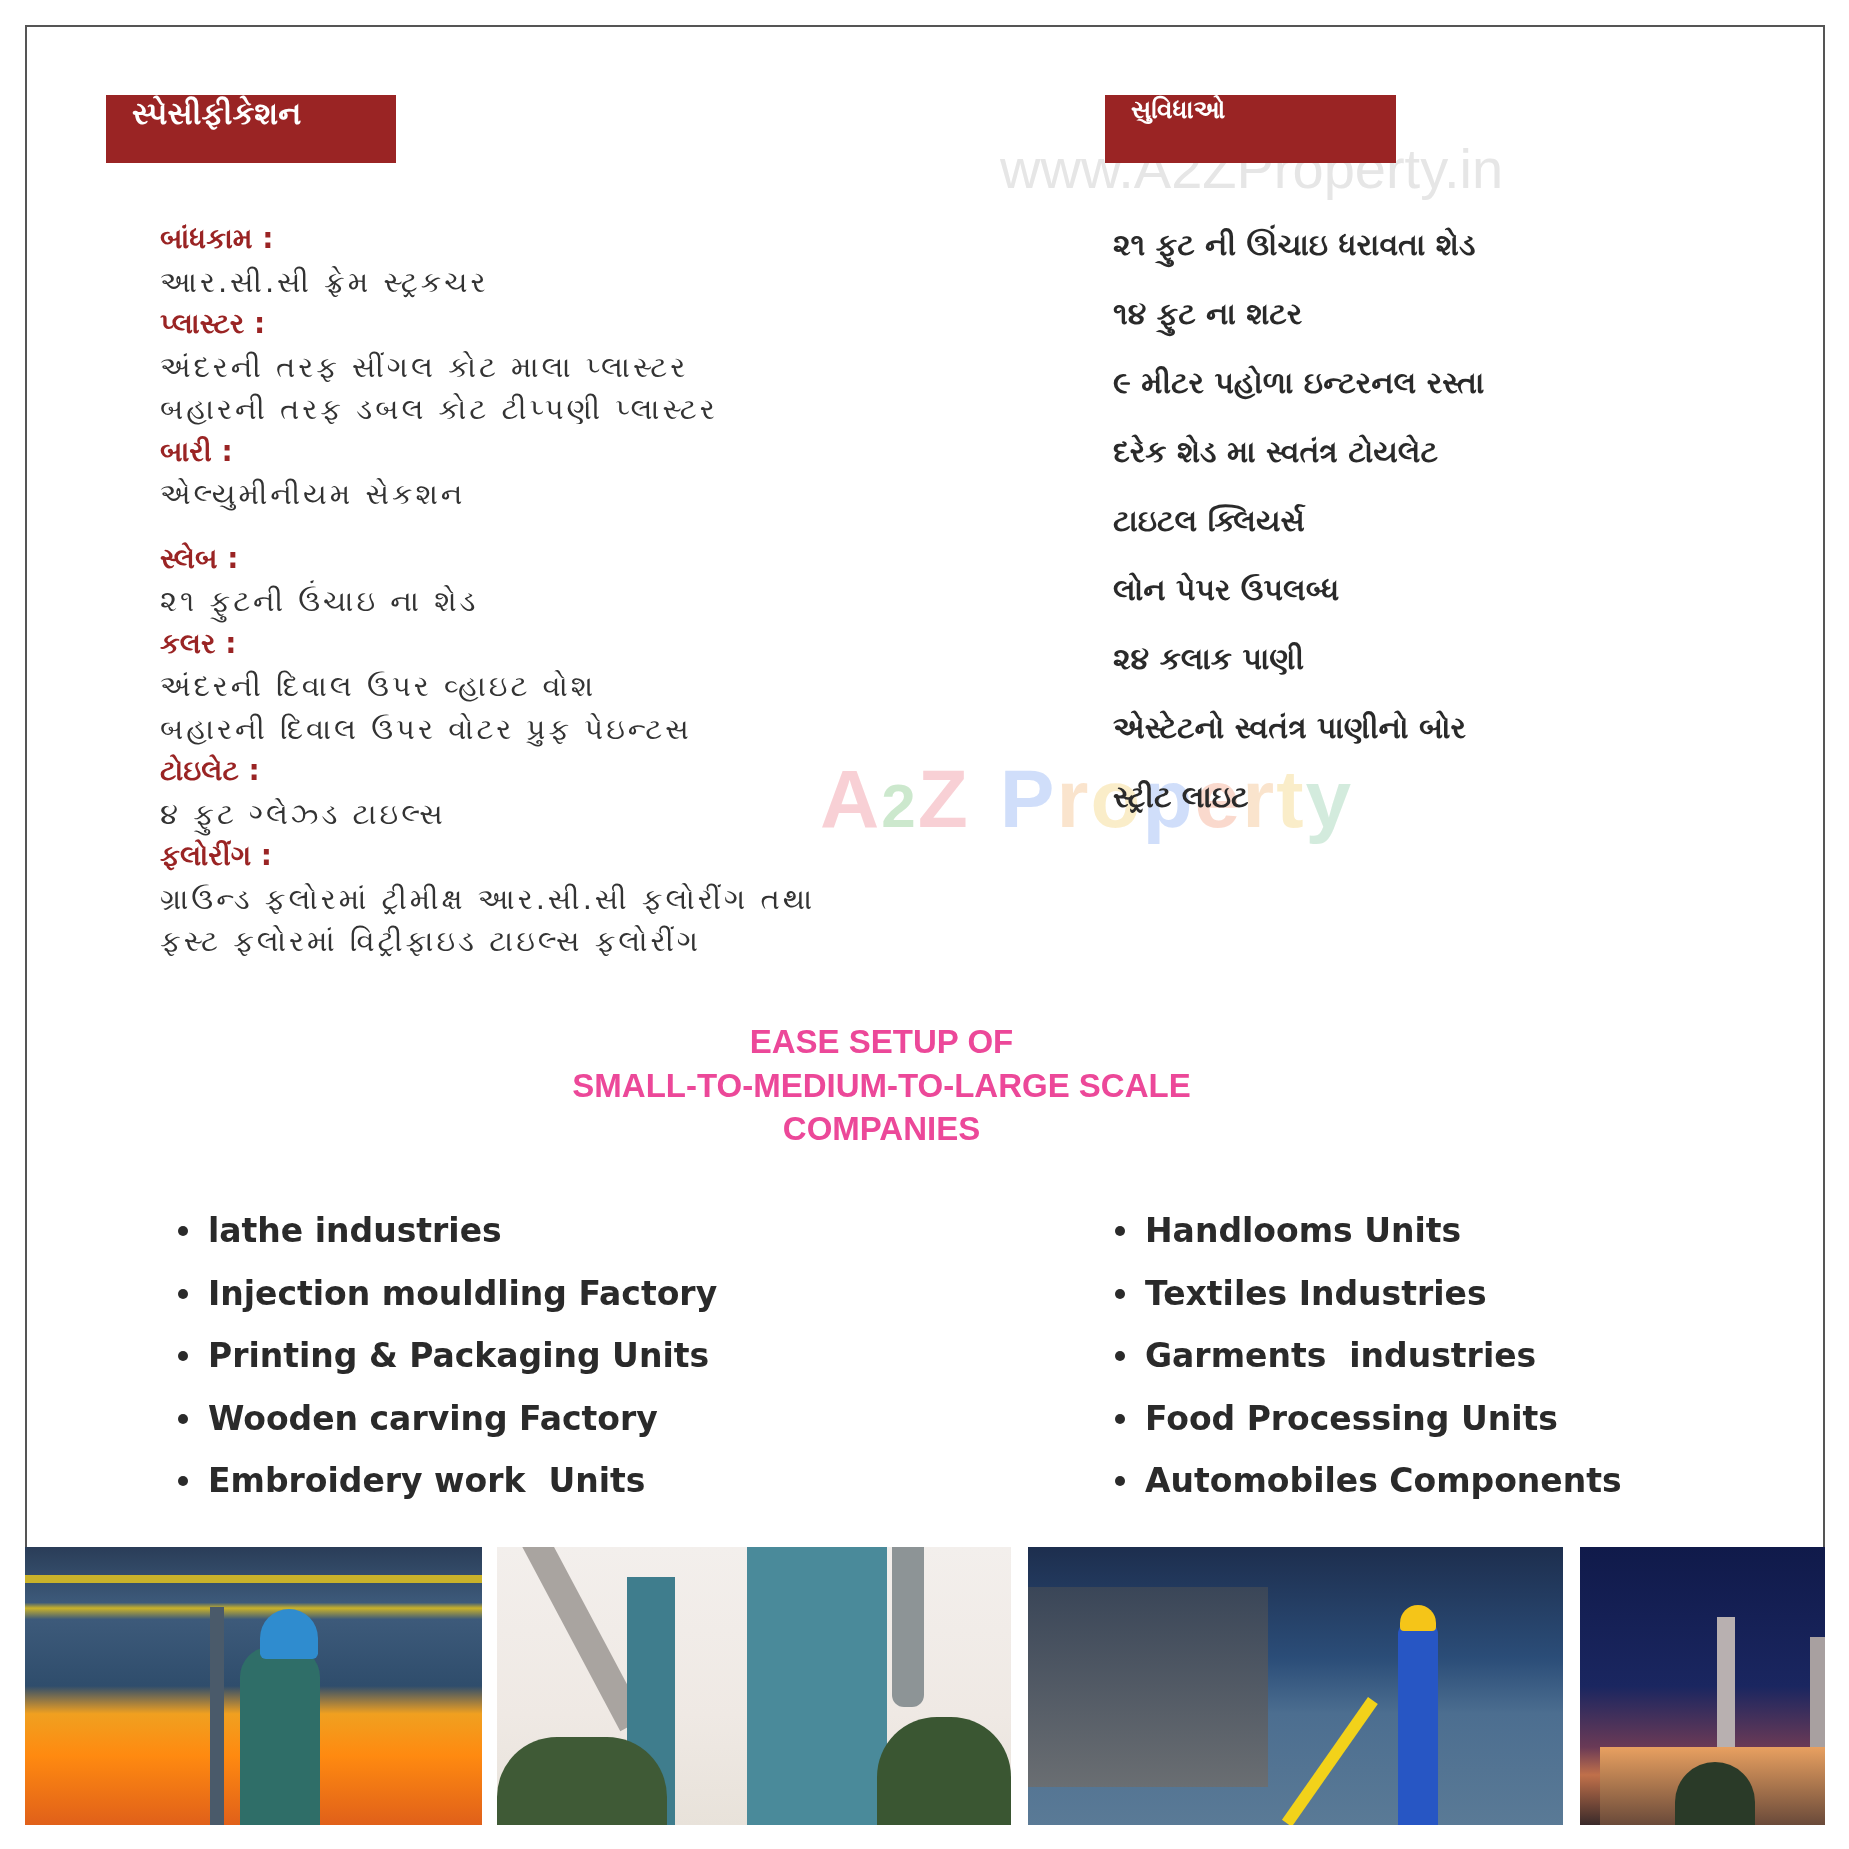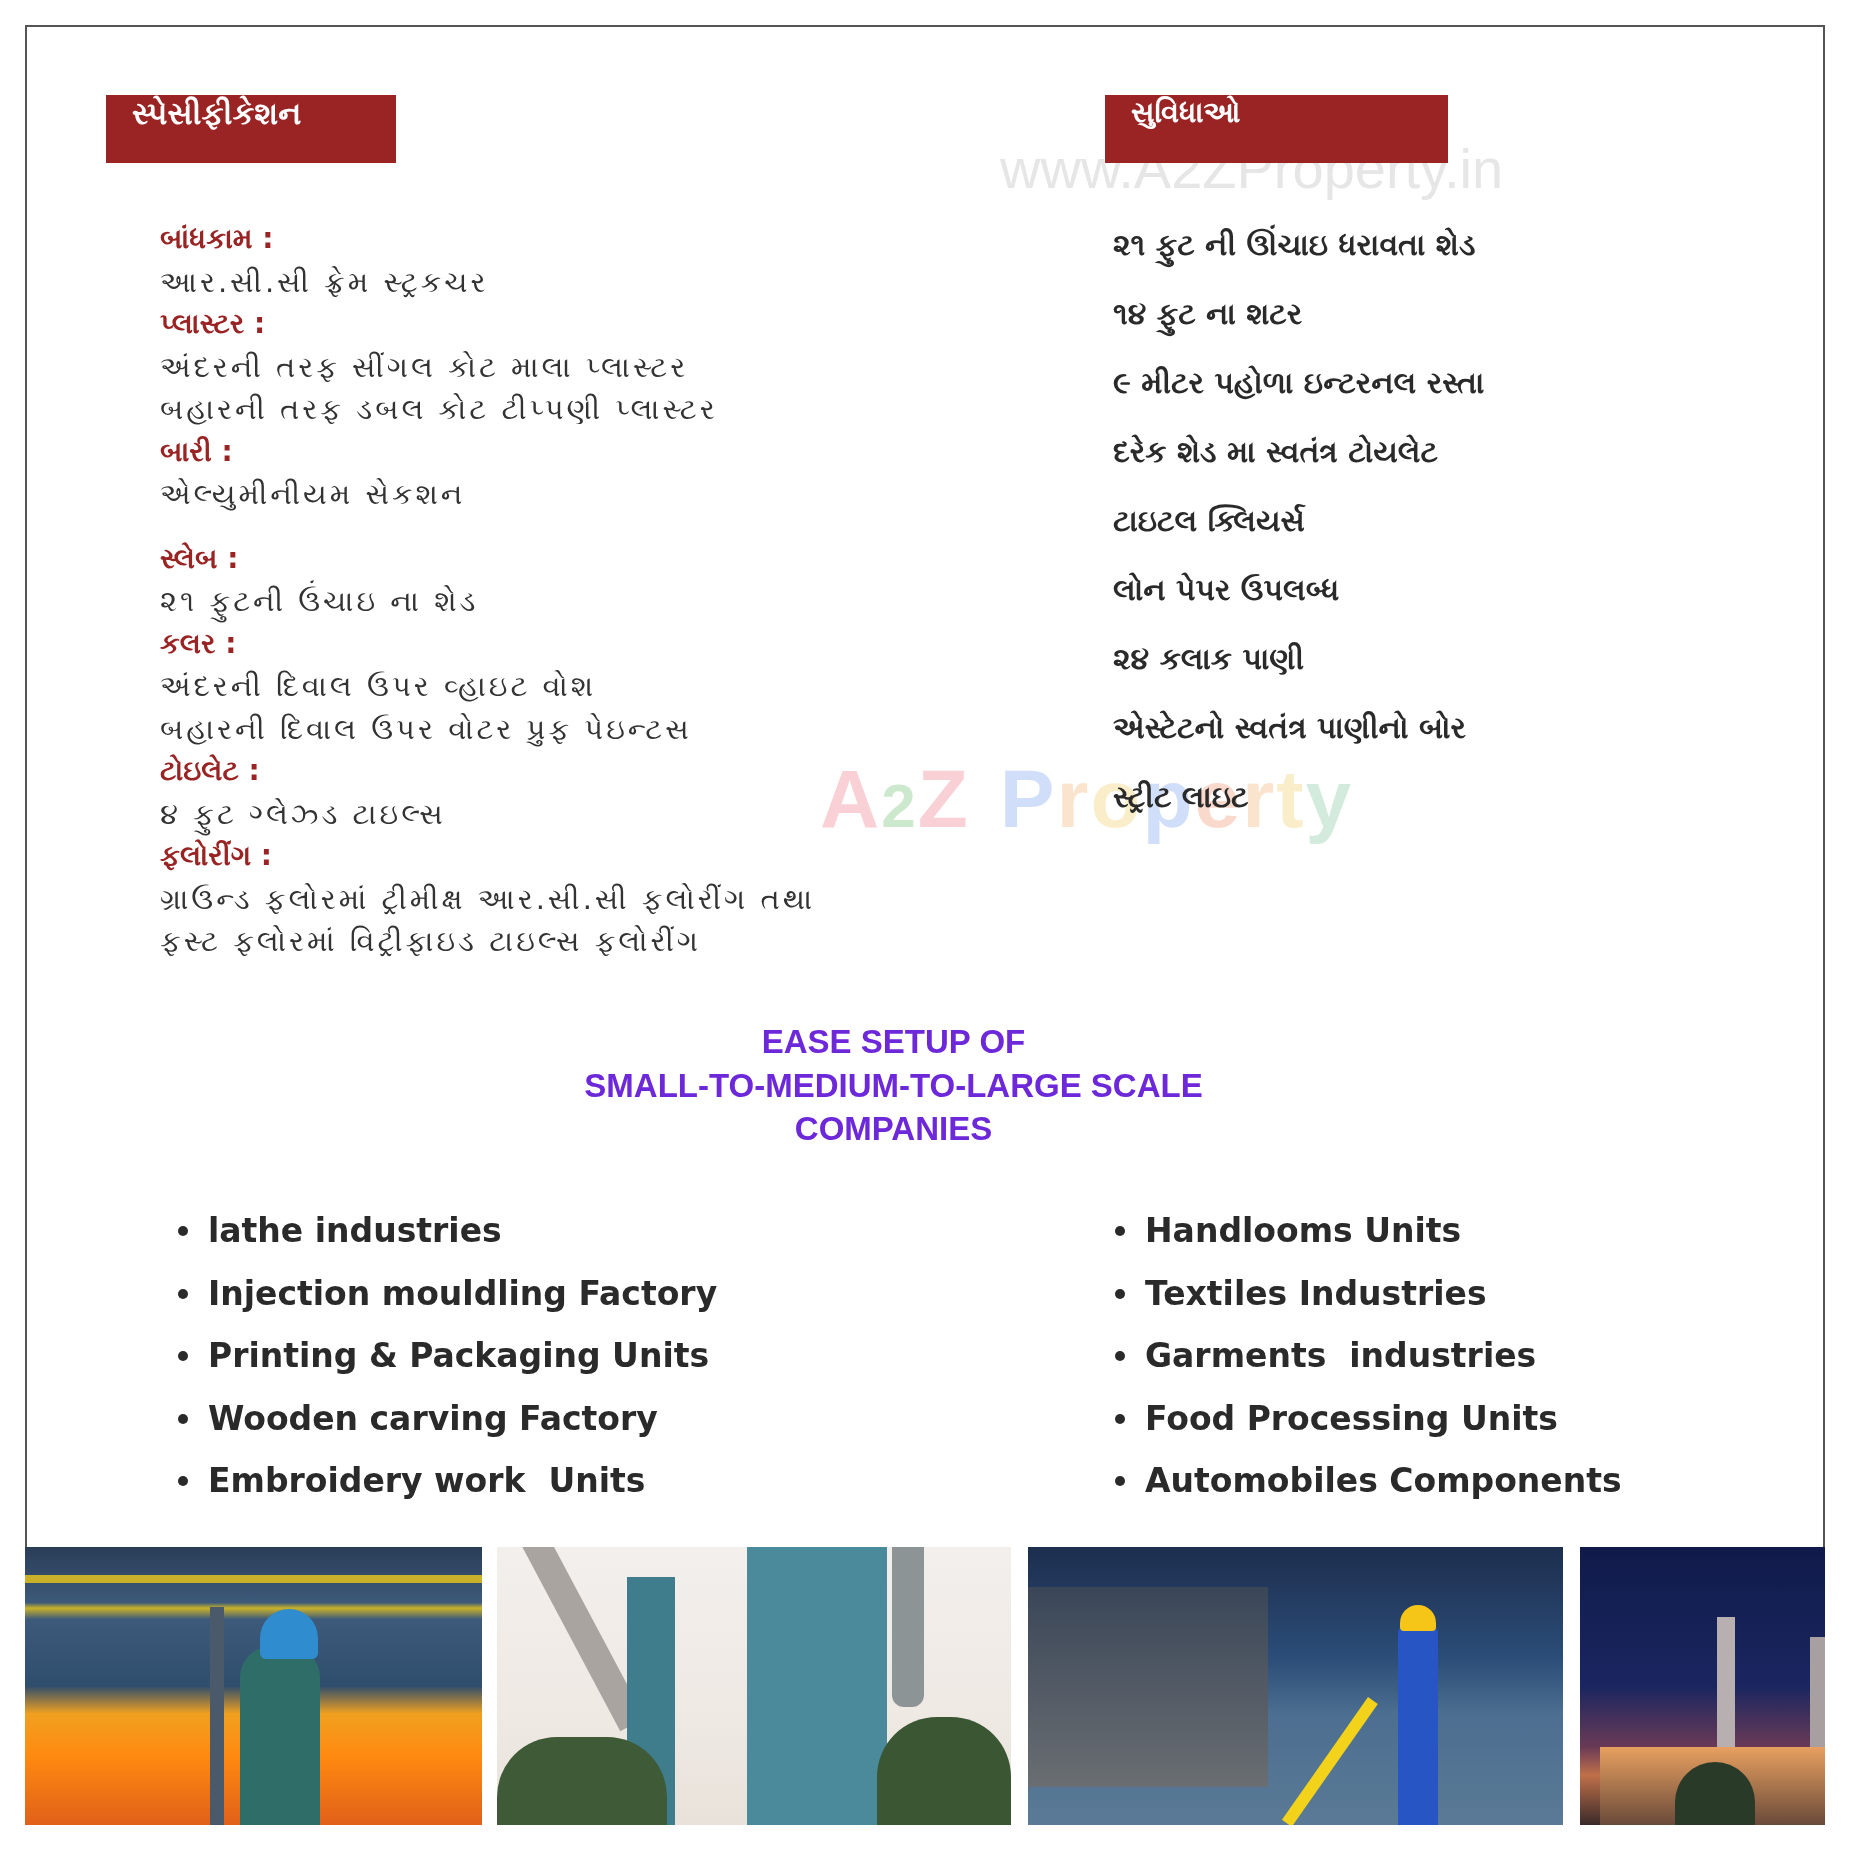--- a/index.html
+++ b/index.html
@@ -1,31 +1,31 @@
 <!DOCTYPE html>
 <html><head>
 <meta charset="utf-8">
 <style>
   html, body { margin:0; padding:0; background:#ffffff; }
   body { width:1849px; height:1849px; position:relative; overflow:hidden; font-family:"DejaVu Sans", sans-serif; }
   .frame { position:absolute; left:25px; top:25px; width:1800px; height:1800px; border:2px solid #555; border-bottom:none; box-sizing:border-box; }
   .hdr-box { position:absolute; height:68px; background:#9a2424; color:#fff; font-weight:bold; font-size:31px; display:flex; box-sizing:border-box; padding-left:26px; }
   #hdr-left { left:106px; top:95px; width:290px; }
-  #hdr-right { left:1105px; top:95px; width:343px; font-size:29px; }
+  #hdr-right { left:1105px; top:95px; width:291px; font-size:25px; }
   .watermark-url { position:absolute; left:1000px; top:136px; font-family:"Liberation Sans", sans-serif; font-size:56px; color:#e6e6e6; letter-spacing:0px; z-index:0; white-space:nowrap; }
   .spec { position:absolute; left:160px; top:218px; width:700px; }
   .spec-line { height:42.5px; line-height:42.5px; font-size:29px; white-space:nowrap; }
   .spec-label { color:#9a2424; font-weight:bold; font-size:28px; }
   .spec-value { color:#333; letter-spacing:3px; font-weight:normal; }
   .spec-gap { height:22px; }
   .amen { position:absolute; left:1113px; top:219px; width:660px; z-index:2; }
   .amen-item { height:69px; line-height:52px; font-size:30px; font-weight:bold; color:#2a2a2a; white-space:nowrap; }
   .logo-wm { position:absolute; left:820px; top:752px; font-family:"Liberation Sans", sans-serif; font-weight:bold; font-size:82px; z-index:1; white-space:nowrap; opacity:0.28; letter-spacing:2px; }
   .logo-wm span { display:inline-block; }
-  .mid-heading { position:absolute; left:0; width:1763px; top:1020px; text-align:center; color:#6d28d9; font-family:"Liberation Sans", sans-serif; font-weight:bold; font-size:33px; line-height:43.5px;padding-left:12px; }
+  .mid-heading { position:absolute; left:0; width:1763px; top:1020px; text-align:center; color:#ec4899; font-family:"Liberation Sans", sans-serif; font-weight:bold; font-size:33px; line-height:43.5px; }
   .bul-col { position:absolute; top:1200px; }
   #bul-left { left:178px;text-align:center; }
   #bul-right { left:1115px; }
   .bul-item { height:62.5px; line-height:50px; font-family:"DejaVu Sans", sans-serif; font-weight:bold; font-size:33px; color:#2a2a2a; white-space:pre; display:flex; align-items:center; }
   .bul-dot { width:10px; height:10px; border-radius:50%; background:#2a2a2a; margin-right:20px; flex:0 0 auto; }
   .photo { position:absolute; top:1547px; height:278px; overflow:hidden; }
   #photo-1 { left:25px; width:457px;
     background:
       linear-gradient(180deg, rgba(20,30,60,0.0) 0%, rgba(20,30,60,0) 45%),
       linear-gradient(180deg, #2a3d58 0%, #3d5a7a 20%, #c9b22a 22%, #3d5a7a 26%, #2f4d6c 50%, #f0a020 60%, #ff8a10 75%, #e0601a 100%); }

